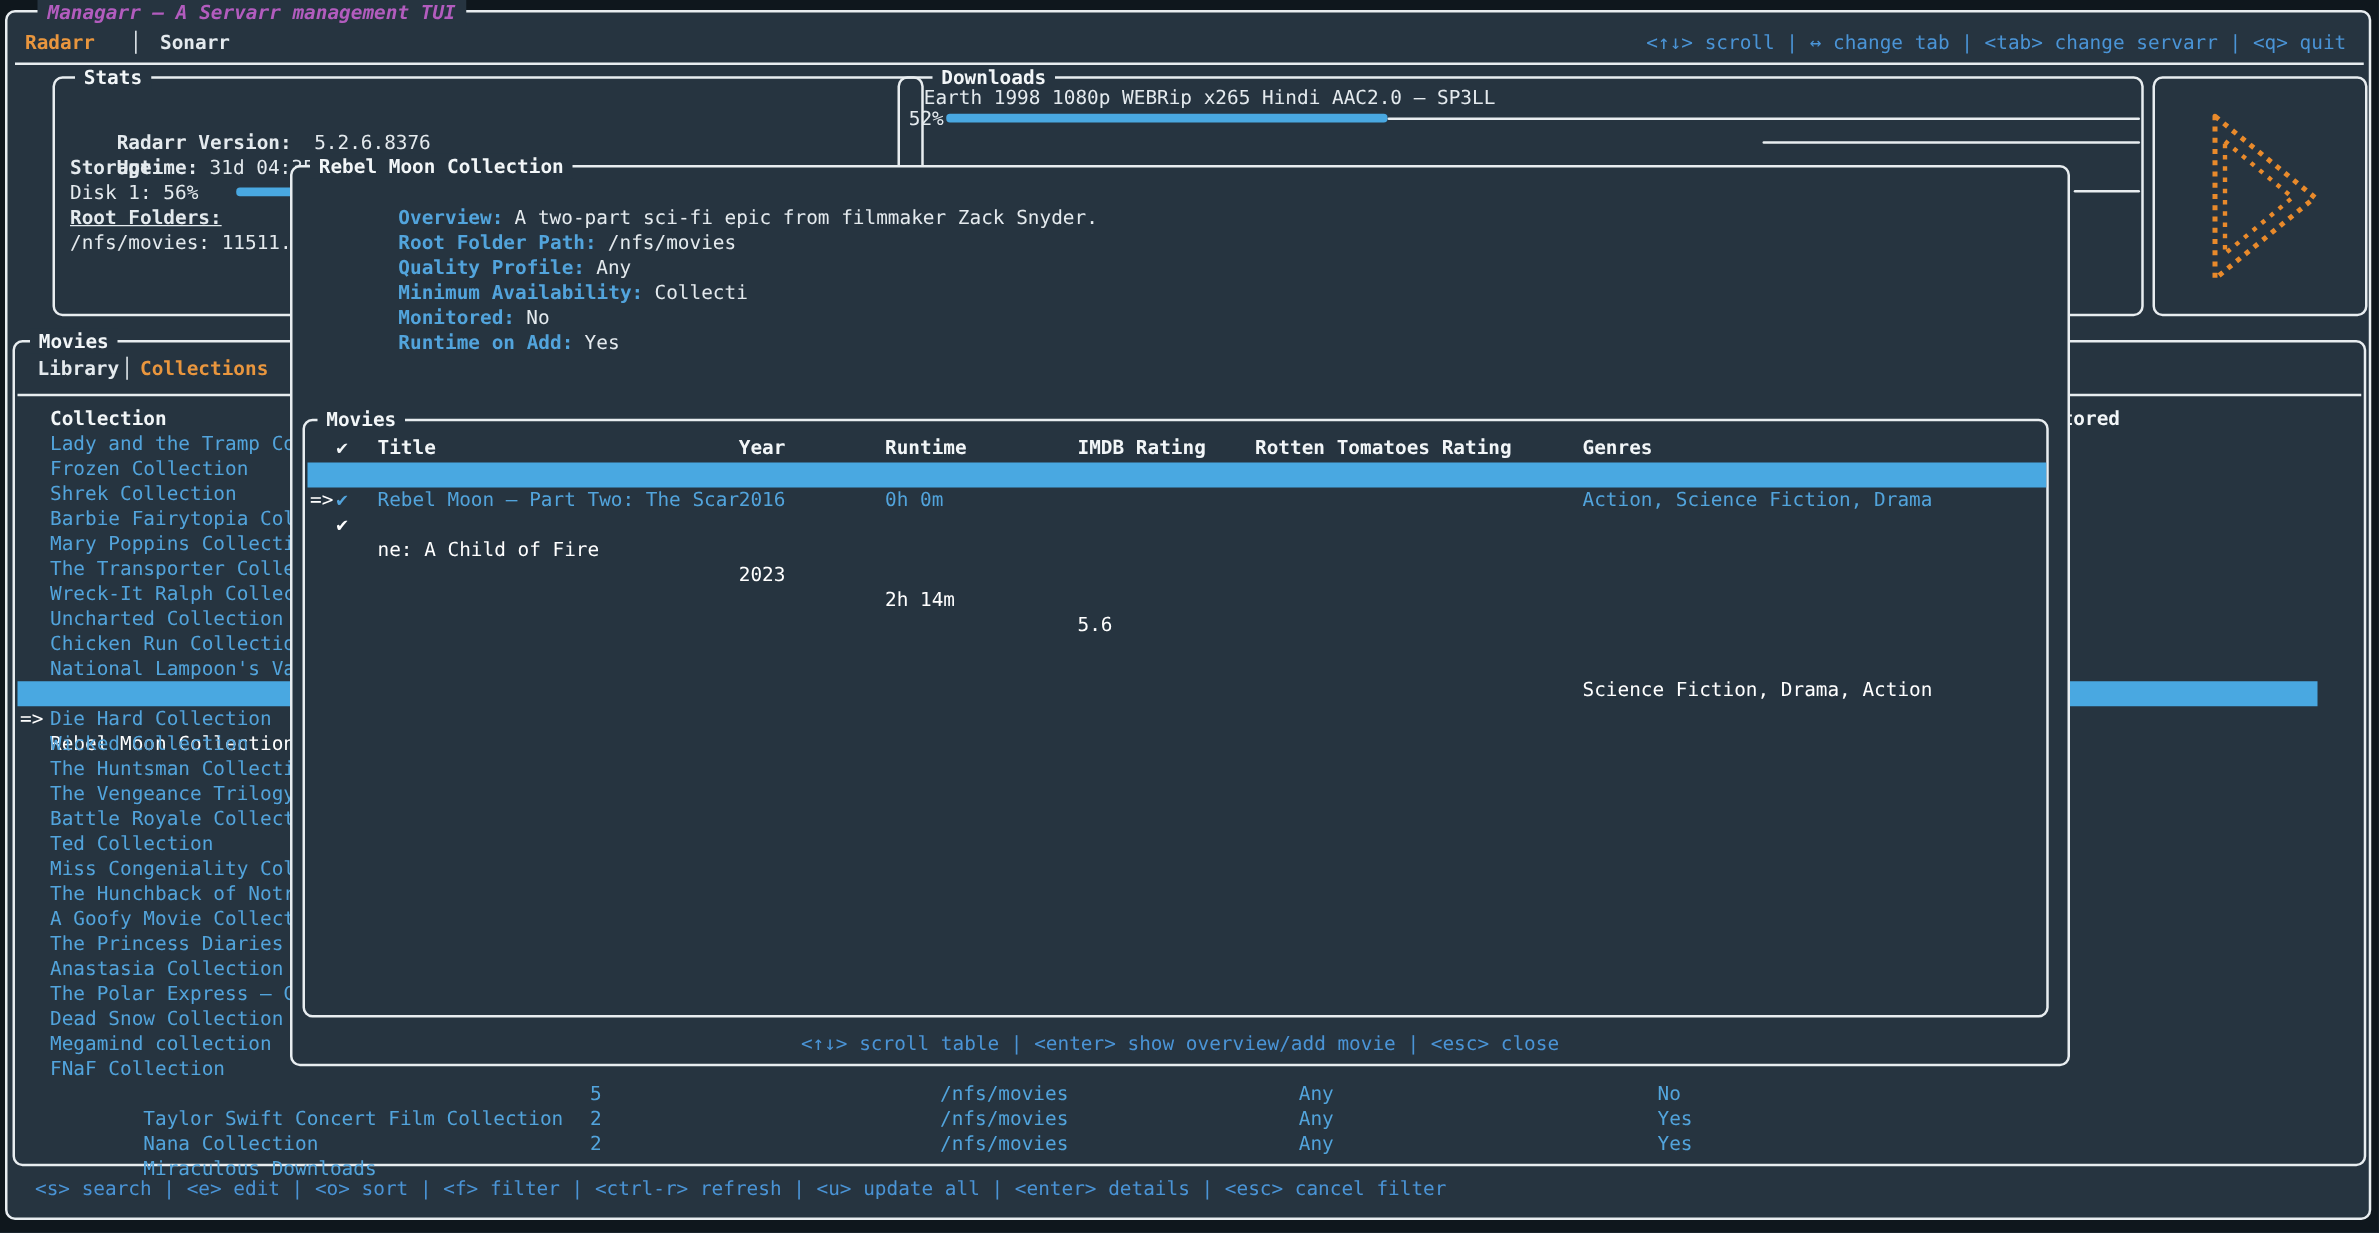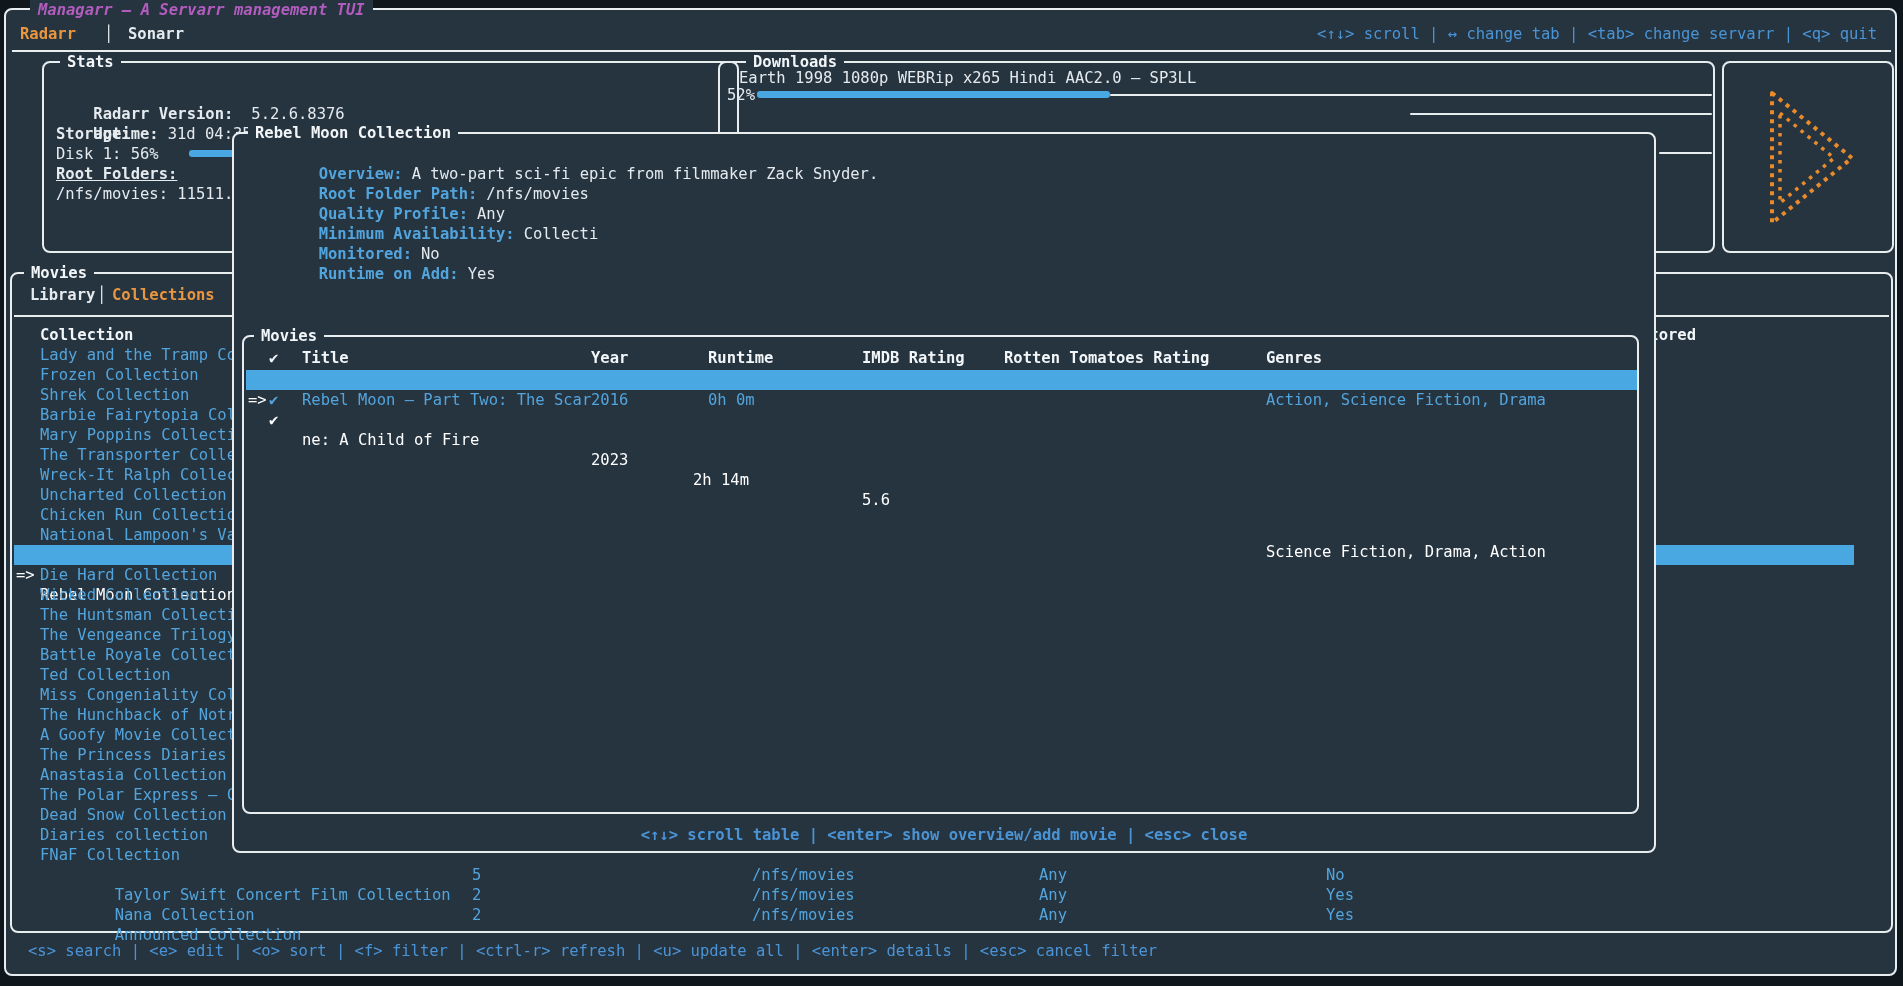--- a/index.html
+++ b/index.html
@@ -131,42 +131,42 @@
       <div class="trow">The Vengeance Trilogy</div>
       <div class="trow">Battle Royale Collect</div>
       <div class="trow">Ted Collection</div>
       <div class="trow">Miss Congeniality Col</div>
       <div class="trow">The Hunchback of Notr</div>
       <div class="trow">A Goofy Movie Collect</div>
       <div class="trow">The Princess Diaries</div>
       <div class="trow">Anastasia Collection</div>
       <div class="trow">The Polar Express – C</div>
       <div class="trow">Dead Snow Collection</div>
-      <div class="trow">Diaries collection</div>
+      <div class="trow">Megamind collection</div>
       <div class="trow">FNaF Collection</div>
     </div>
 
   <div class="list blue" style="left:28px;top:591px;width:1600px;">
 
   <div class="trow full-row">
         <span class="c-name">Taylor Swift Concert Film Collection</span>
         <span class="c-num">5</span>
         <span class="c-root">/nfs/movies</span>
         <span class="c-qp">Any</span>
         <span class="c-soa">No</span>
       </div>
       <div class="trow full-row">
         <span class="c-name">Nana Collection</span>
         <span class="c-num">2</span>
         <span class="c-root">/nfs/movies</span>
         <span class="c-qp">Any</span>
         <span class="c-soa">Yes</span>
       </div>
       <div class="trow full-row">
-        <span class="c-name">Announced Collection</span>
+        <span class="c-name">Miraculous Downloads</span>
         <span class="c-num">2</span>
         <span class="c-root">/nfs/movies</span>
         <span class="c-qp">Any</span>
         <span class="c-soa">Yes</span>
       </div>
     </div>
 </div>
 
 <span class="t helpc" style="left:28px;top:941px;text-align:center;">&lt;s&gt; search | &lt;e&gt; edit | &lt;o&gt; sort | &lt;f&gt; filter | &lt;ctrl-r&gt; refresh | &lt;u&gt; update all | &lt;enter&gt; details | &lt;esc&gt; cancel filter</span>
 
@@ -204,28 +204,28 @@
     <span class="cell bold" style="left:464px;top:11px;color:var(--bold-white);">Runtime</span>
     <span class="cell bold" style="left:618px;top:11px;color:var(--bold-white);">IMDB Rating</span>
     <span class="cell bold" style="left:760px;top:11px;color:var(--bold-white);">Rotten Tomatoes Rating</span>
     <span class="cell bold" style="left:1022px;top:11px;color:var(--bold-white);">Genres</span>
 
     <div class="hl-row" style="left:2px;top:33px;width:1391px;">
       <span class="cell" style="left:2px;">=&gt;</span>
       <span class="cell" style="left:23px;">✔</span>
       <span class="cell" style="left:56px;">ne: A Child of Fire</span>
       <span class="cell" style="left:345px;">2023</span>
-      <span class="cell" style="left:447px;">2h 14m</span>
+      <span class="cell" style="left:462px;">2h 14m</span>
       <span class="cell" style="left:616px;">5.6</span>
       <span class="cell" style="left:1020px;margin-top:32px;">Science Fiction, Drama, Action</span>
     </div>
 
     <div class="blue" style="position:absolute;left:4px;top:53px;width:1389px;height:20px;">
       <span class="cell" style="left:21px;">✔</span>
       <span class="cell" style="left:54px;">Rebel Moon – Part Two: The Scar</span>
       <span class="cell" style="left:343px;">2016</span>
       <span class="cell" style="left:460px;">0h 0m</span>
       <span class="cell" style="left:1018px;">Action, Science Fiction, Drama</span>
     </div>
   </div>
 
-  <div class="t helpc" style="left:0;right:0;top:691px;text-align:center;width:100%;font-weight:bold;">&lt;↑↓&gt; scroll table | &lt;enter&gt; show overview/add movie | &lt;esc&gt; close</div>
+  <div class="t helpc" style="left:0;right:0;top:691px;text-align:center;width:100%;">&lt;↑↓&gt; scroll table | &lt;enter&gt; show overview/add movie | &lt;esc&gt; close</div>
 </div>
 
 </body></html>

